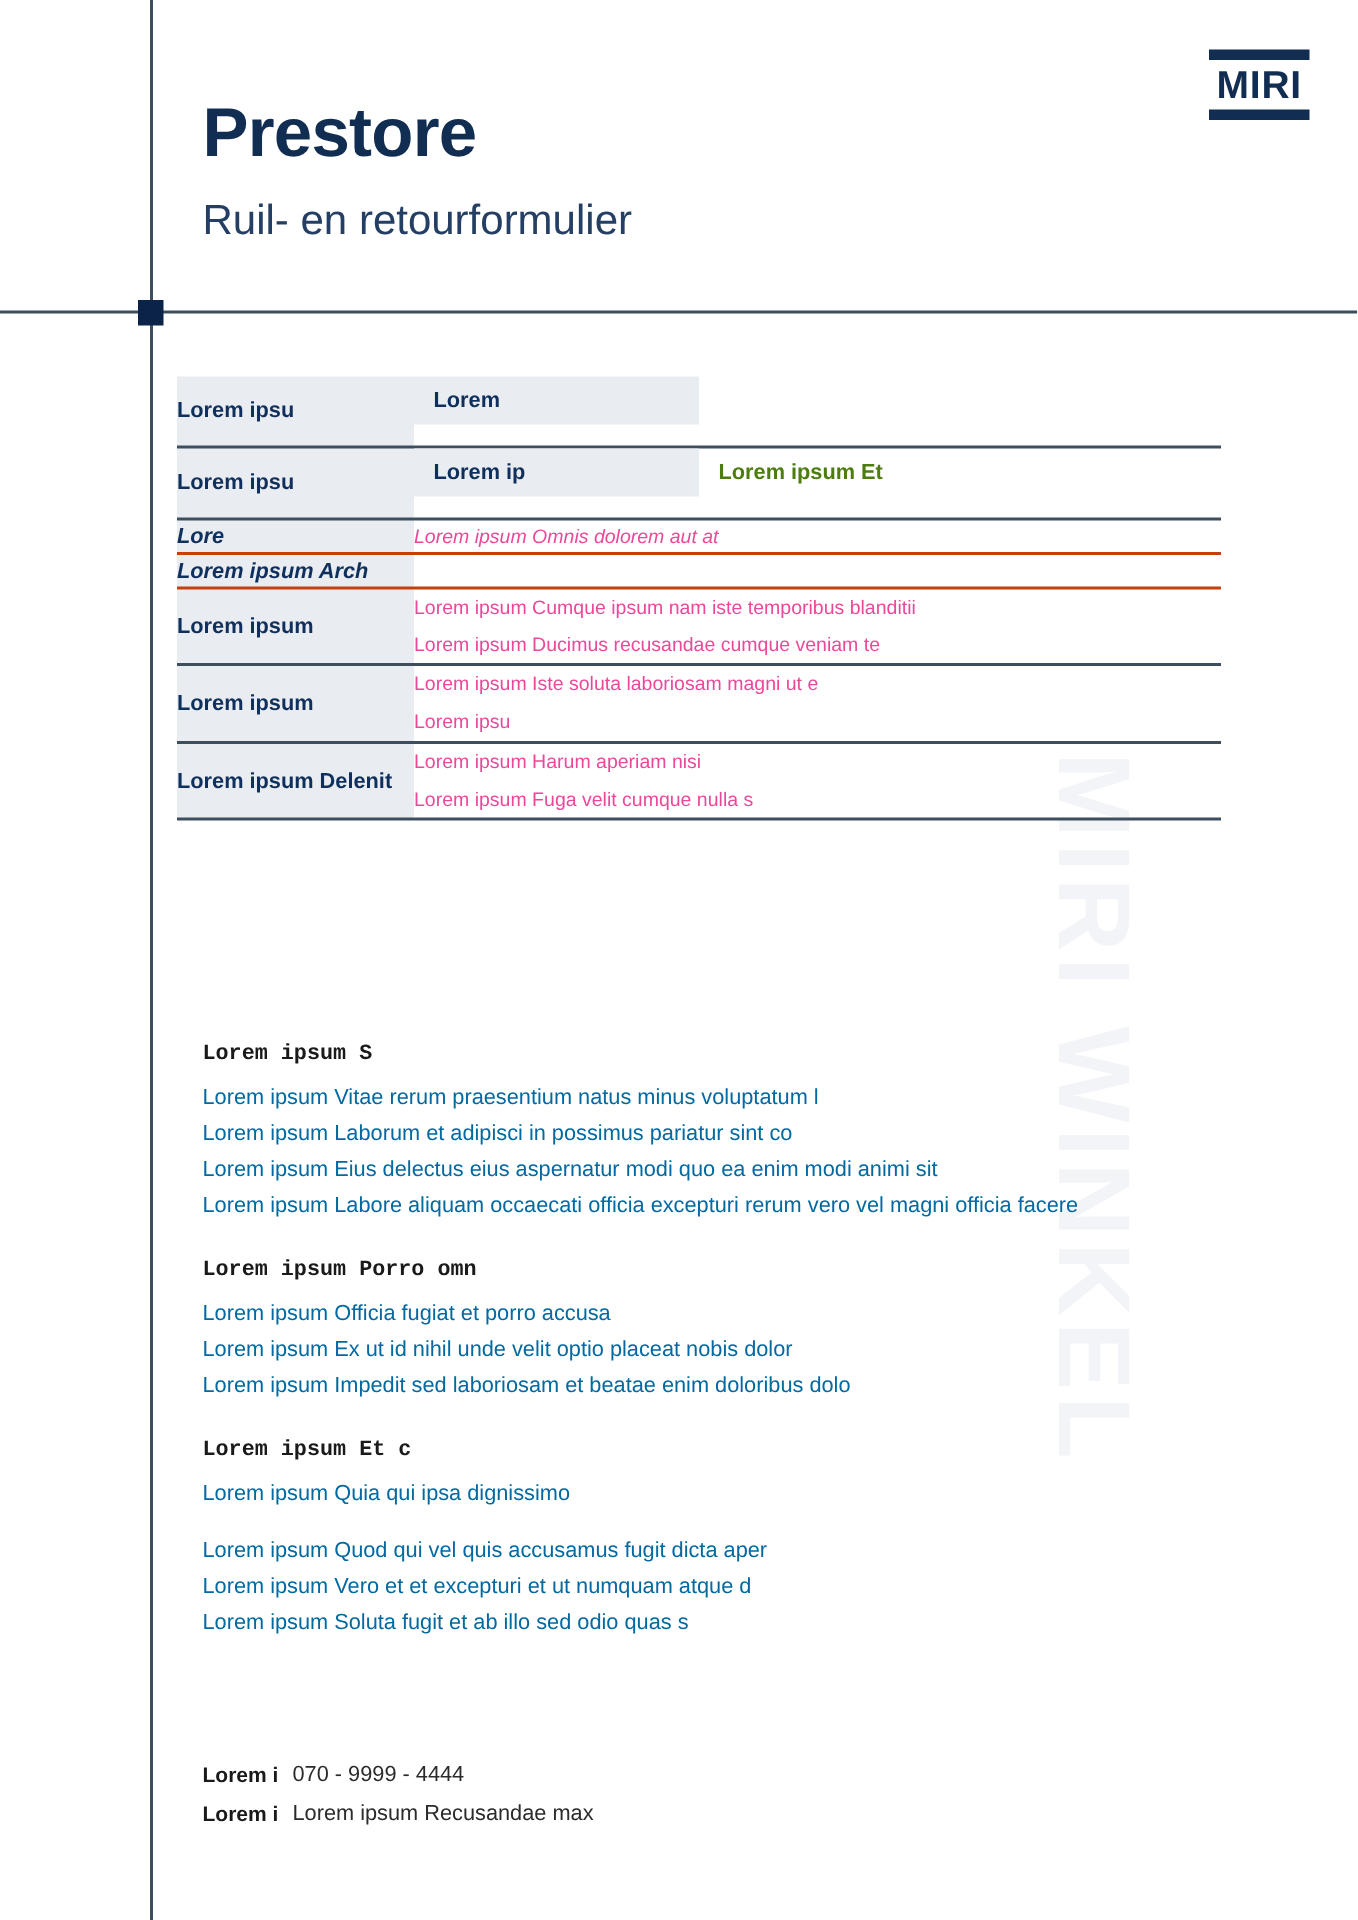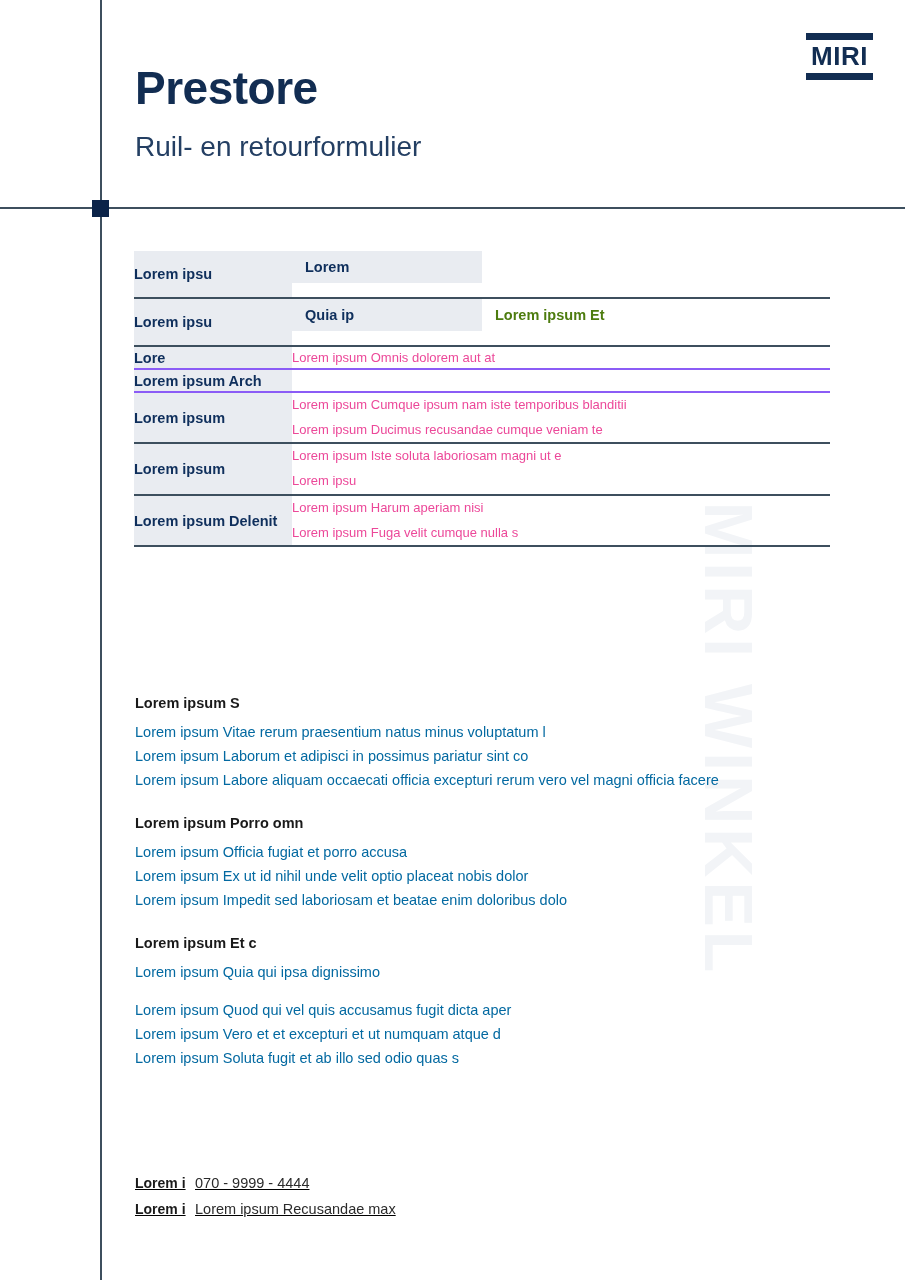--- a/index.html
+++ b/index.html
@@ -102,21 +102,21 @@
     color: #122d52;
     letter-spacing: 0.5px;
     line-height: 1.05;
     padding: 3px 0 3px 0;
     text-align: center;
   }
 
   
   .form-table {
     position: absolute;
-    left: 134px;
+    left: 118px;
     top: 251px;
     width: 696px;
     border-collapse: collapse;
     table-layout: fixed;
   }
   .form-table td {
     padding: 0;
     vertical-align: middle;
   }
   .lbl {
@@ -127,21 +127,21 @@
     font-weight: bold;
     padding: 8px 0 8px 9px;
   }
   .val {
     padding: 8px 0 8px 13px;
     color: #ec4899;
     font-size: 13px;
     line-height: 1.62;
   }
   .row-dark > td { border-bottom: 2px solid #3d4f5e; }
-  .row-light > td { border-bottom: 2px solid #8b5cf6; }
+  .row-light > td { border-bottom: 2px solid #c2410c; font-style: italic; }
 
   .split { display: flex; align-items: flex-start; }
   .split-a {
     width: 190px;
     flex: 0 0 190px;
     background: #e9ecf1;
     color: #0f2f5c;
     font-weight: bold;
     font-size: 14.5px;
     padding: 8px 0 8px 13px;
@@ -166,38 +166,38 @@
     width: 640px;
   }
   .sec { margin-bottom: 22px; }
   .sec.tight { margin-bottom: 14px; }
   .sec-head {
     font-size: 14.5px;
     font-weight: bold;
     color: #1a1a1a;
     margin: 0 0 7px 0;
     line-height: 1.3;
+    font-family: Liberation Mono, monospace;
   }
   .sec-line {
     font-size: 14.5px;
     color: #0369a1;
     line-height: 1.66;
   }
 
   
   .footer {
     position: absolute;
     left: 135px;
     top: 1175px;
   }
   .foot-row {
     display: flex;
     align-items: flex-start;
     margin-bottom: 10px;
-    text-decoration: underline;
   }
   .foot-lbl {
     width: 60px;
     flex: 0 0 60px;
     font-size: 14px;
     font-weight: bold;
     color: #1a1a1a;
   }
   .foot-val {
     font-size: 14.5px;
@@ -235,21 +235,21 @@
             <div class="split-a">Lorem</div>
             <div class="split-b"></div>
           </div>
         </td>
       </tr>
 
       <tr class="row-dark">
         <td class="lbl">Lorem ipsu</td>
         <td>
           <div class="split cell-pad-tall">
-            <div class="split-a">Quia ip</div>
+            <div class="split-a">Lorem ip</div>
             <div class="split-b">Lorem ipsum Et</div>
           </div>
         </td>
       </tr>
 
       <tr class="row-light">
         <td class="lbl">Lore</td>
         <td class="val cell-pad-tall">
           <div>Lorem ipsum Omnis dolorem aut at</div>
         </td>
@@ -287,20 +287,21 @@
       </tr>
     </tbody>
   </table>
 
   <div class="sections">
 
     <div class="sec">
       <div class="sec-head">Lorem ipsum S</div>
       <div class="sec-line">Lorem ipsum Vitae rerum praesentium natus minus voluptatum l</div>
       <div class="sec-line">Lorem ipsum Laborum et adipisci in possimus pariatur sint co</div>
+      <div class="sec-line">Lorem ipsum Eius delectus eius aspernatur modi quo ea enim modi animi sit</div>
       <div class="sec-line">Lorem ipsum Labore aliquam occaecati officia excepturi rerum vero vel magni officia facere</div>
     </div>
 
     <div class="sec">
       <div class="sec-head">Lorem ipsum Porro omn</div>
       <div class="sec-line">Lorem ipsum Officia fugiat et porro accusa</div>
       <div class="sec-line">Lorem ipsum Ex ut id nihil unde velit optio placeat nobis dolor</div>
       <div class="sec-line">Lorem ipsum Impedit sed laboriosam et beatae enim doloribus dolo</div>
     </div>
 

